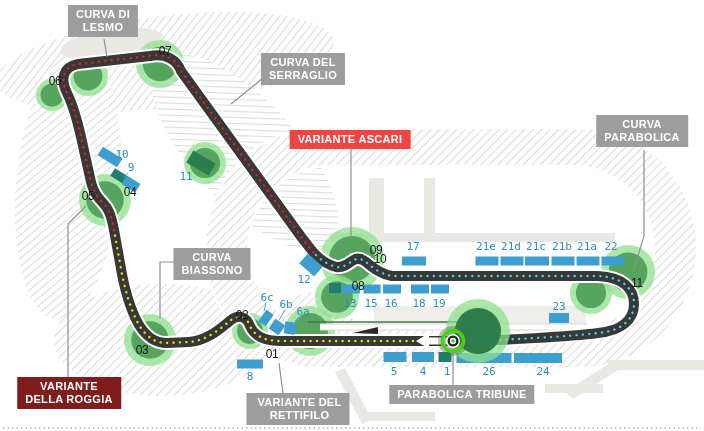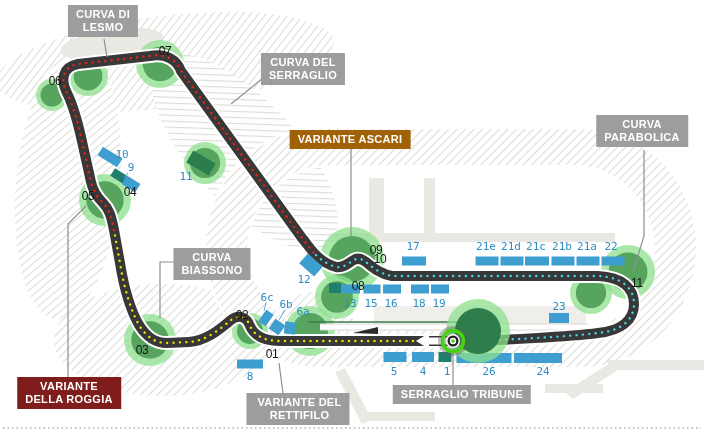--- a/index.html
+++ b/index.html
@@ -270,41 +270,41 @@
 </svg>
 
 <div class="label-box" style="left: 103px; top: 5px; background: rgb(157, 157, 157); color: rgb(255, 255, 255);">
     <div>CURVA DI</div>
     <div>LESMO</div>
   </div>
 <div class="label-box" style="left: 303px; top: 53px; background: rgb(157, 157, 157); color: rgb(255, 255, 255);">
     <div>CURVA DEL</div>
     <div>SERRAGLIO</div>
   </div>
-<div class="label-box" style="left: 350px; top: 130px; background: #a16207; color: rgb(255, 255, 255);">
+<div class="label-box" style="left: 350px; top: 130px; background: #ef4444; color: rgb(255, 255, 255);">
     <div>VARIANTE  ASCARI</div>
   </div>
 <div class="label-box" style="left: 642px; top: 115px; background: rgb(157, 157, 157); color: rgb(255, 255, 255);">
     <div>CURVA</div>
     <div>PARABOLICA</div>
   </div>
 <div class="label-box" style="left: 212px; top: 248px; background: rgb(157, 157, 157); color: rgb(255, 255, 255);">
     <div>CURVA</div>
     <div>BIASSONO</div>
   </div>
 <div class="label-box" style="left: 69px; top: 377px; background: #7f1d1d; color: rgb(255, 255, 255);">
     <div>VARIANTE</div>
     <div>DELLA ROGGIA</div>
   </div>
 <div class="label-box" style="left: 298px; top: 393px; background: rgb(157, 157, 157); color: rgb(255, 255, 255); padding-left: 11px;">
     <div>VARIANTE DEL</div>
     <div>RETTIFILO</div>
   </div>
 <div class="label-box" style="left: 462px; top: 385px; background: rgb(157, 157, 157); color: rgb(255, 255, 255);">
-    <div>SERRAGLIO TRIBUNE</div>
+    <div>PARABOLICA TRIBUNE</div>
   </div>
 <div class="corner-num" style="left: 272px; top: 354px; color: rgb(20, 20, 20);">01</div>
 <div class="corner-num" style="left: 242px; top: 315px; color: rgb(20, 20, 20);">02</div>
 <div class="corner-num" style="left: 142px; top: 350px; color: rgb(20, 20, 20);">03</div>
 <div class="corner-num" style="left: 130px; top: 192px; color: rgb(20, 20, 20);">04</div>
 <div class="corner-num" style="left: 88px; top: 196px; color: rgb(20, 20, 20);">05</div>
 <div class="corner-num" style="left: 55px; top: 81px; color: rgb(20, 20, 20);">06</div>
 <div class="corner-num" style="left: 165px; top: 51px; color: rgb(20, 20, 20);">07</div>
 <div class="corner-num" style="left: 330px; top: 286px; color: rgb(20, 20, 20); margin-left: 28px;">08</div>
 <div class="corner-num" style="left: 356px; top: 250px; color: rgb(20, 20, 20); padding-left: 40px;">09</div>

